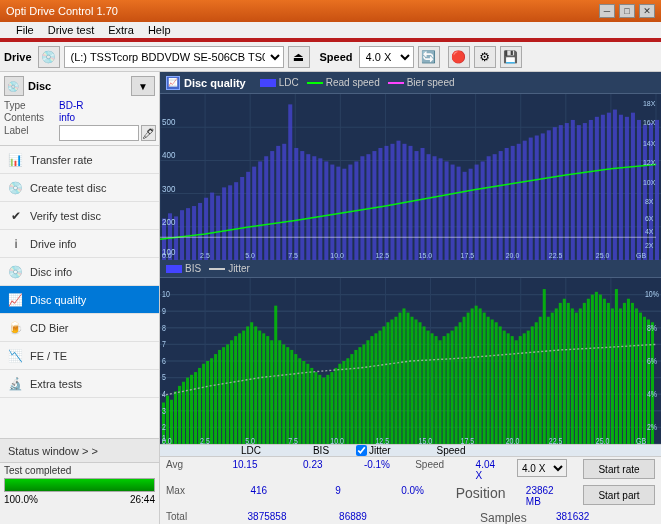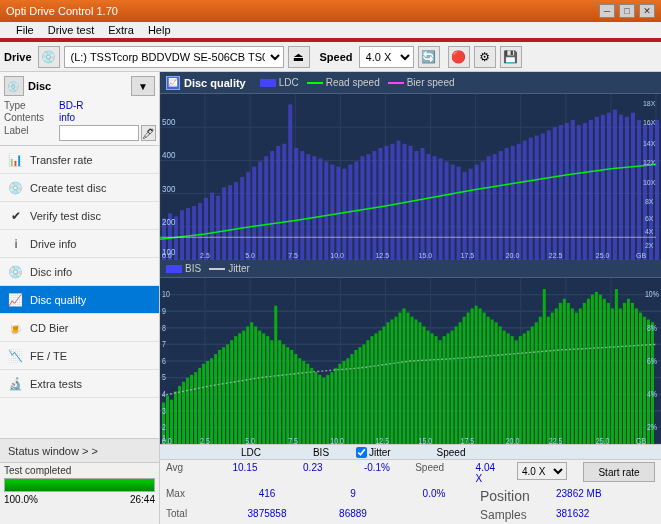--- a/index.html
+++ b/index.html
@@ -715,20 +715,23 @@
         </div>
       </div>
 
       <div class="stats-row">
         <div style="width:50px;font-size:10px;color:#555;">Max</div>
         <div class="stat-col stat-val-blue">416</div>
         <div class="stat-col stat-val-blue">9</div>
         <div style="width:60px;text-align:center;" class="stat-val-blue">0.0%</div>
         <div style="width:60px;font-size:14px;color:#555;">Position</div>
         <div style="font-size:10px;color:#0000cc;">23862 MB</div>
+        <div class="right-buttons" style="margin-left:auto;">
+          <button class="action-btn">Start part</button>
+        </div>
       </div>
 
       <div class="stats-row">
         <div style="width:50px;font-size:10px;color:#555;">Total</div>
         <div class="stat-col stat-val-blue">3875858</div>
         <div class="stat-col stat-val-blue">86889</div>
         <div style="width:60px;"></div>
         <div style="width:60px;font-size:12px;color:#555;">Samples</div>
         <div style="font-size:10px;color:#0000cc;">381632</div>
       </div>

